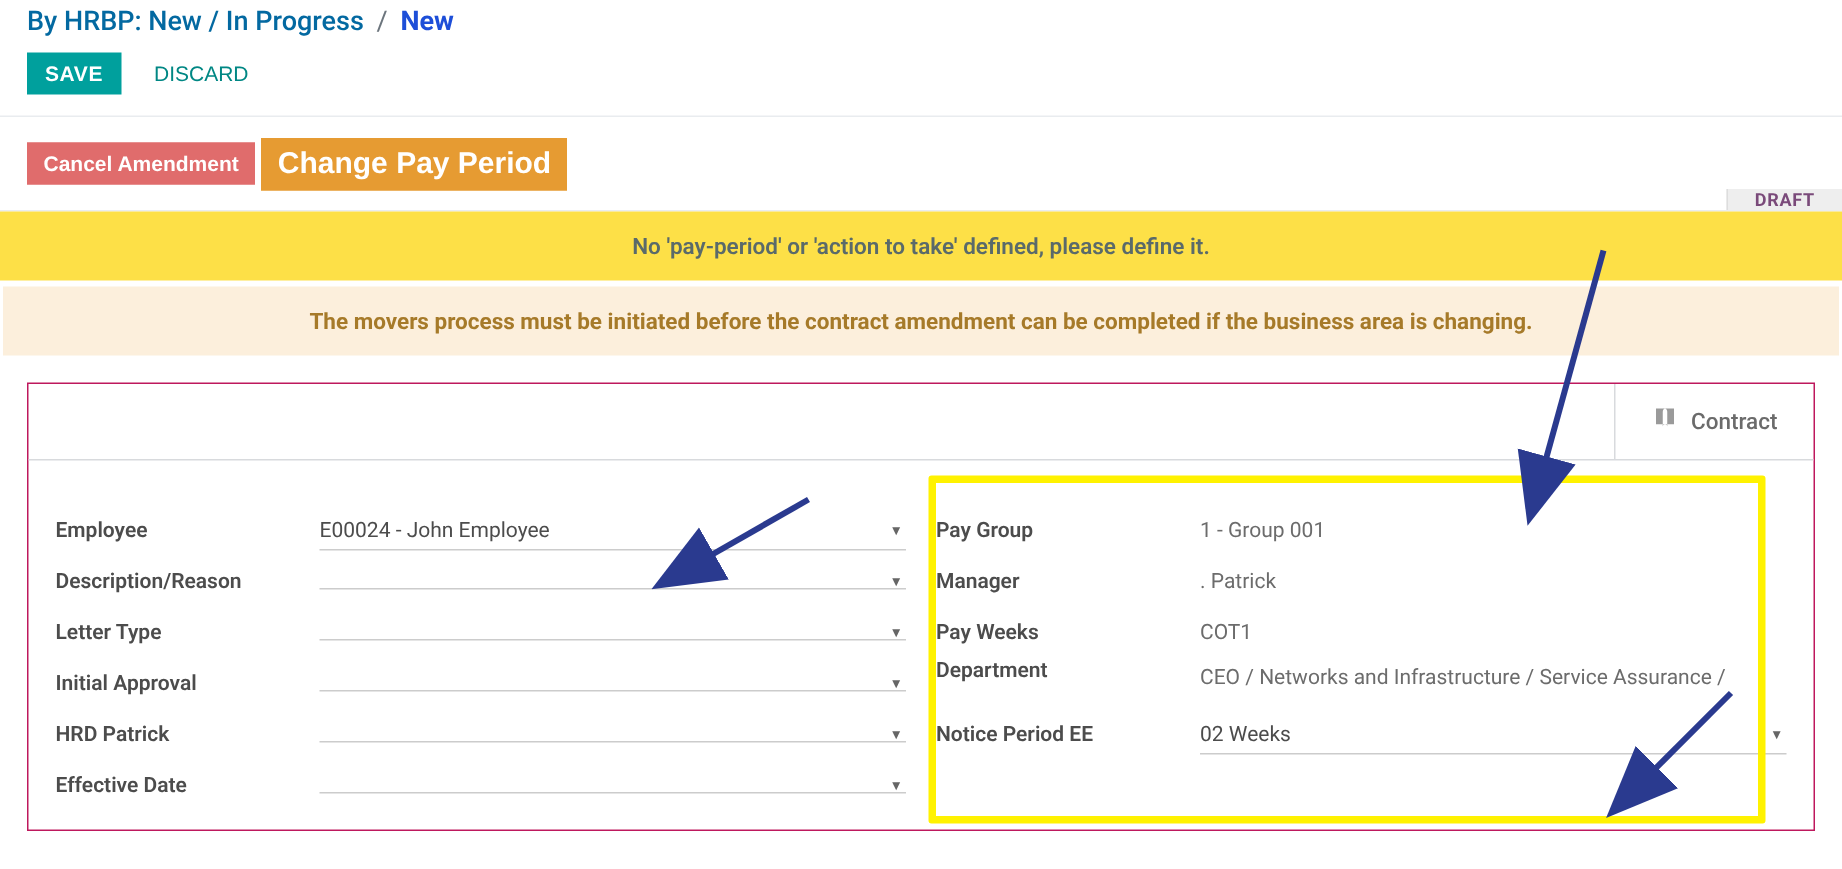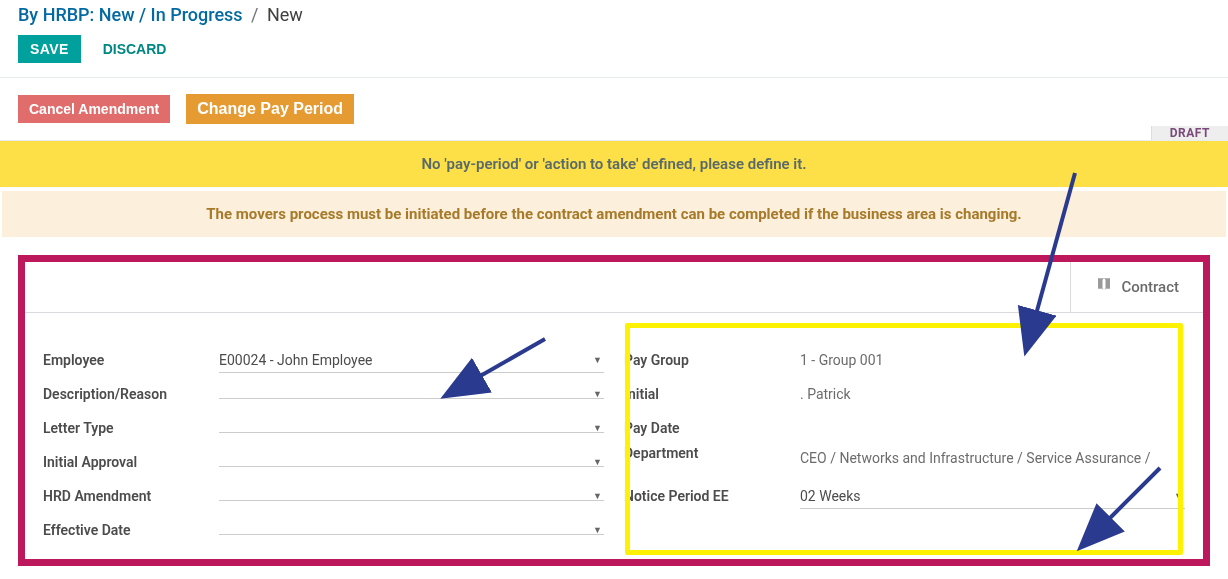--- a/index.html
+++ b/index.html
@@ -1,32 +1,32 @@
 <!DOCTYPE html>
 <html><head>
   <meta charset="utf-8">
   <style>
     * { box-sizing: border-box; margin: 0; padding: 0; }
     body { font-family: -apple-system, BlinkMacSystemFont, "Segoe UI", Roboto, Arial, sans-serif; background: #fff; color: #4c4c4c; width: 1228px; }
     .breadcrumb-row { padding: 4px 18px 6px; font-size: 18px; }
     .breadcrumb-link { color: #0369a1; font-weight: 500; cursor: pointer; }
     .breadcrumb-sep { color: #6c757d; margin: 0 4px; }
-    .breadcrumb-current { color: #404040; }
+    .breadcrumb-current { color: #1d4ed8; font-weight: bold; }
     .action-row { padding: 4px 18px 14px; border-bottom: 1px solid #e9ecef; }
     .btn-save { background: #00a09d; color: #fff; border: none; padding: 6px 12px; font-size: 14px; font-weight: 700; cursor: pointer; letter-spacing: .4px; }
-    .btn-discard { background: none; color: #008784; border: none; padding: 6px 12px; font-size: 14px; font-weight: 700; cursor: pointer; margin-left: 6px; }
+    .btn-discard { background: none; color: #008784; border: none; padding: 6px 12px; font-size: 14px; font-weight: 400; cursor: pointer; margin-left: 6px; }
     .status-row { display: flex; align-items: stretch; border-bottom: 1px solid #e9ecef; }
-    .status-buttons { display: flex; padding: 4px 18px; gap: 16px; flex: 1; align-items: center; }
+    .status-buttons { display: flex; padding: 4px 18px; gap: 4px; flex: 1; align-items: center; }
     .btn-cancel { background: #e06c6c; color: #fff; border: 1px solid #e06c6c; padding: 5px 10px; font-size: 14px; font-weight: 600; cursor: pointer; }
-    .btn-change { background: #e69b32; color: #fff; border: 1px solid #e69b32; padding: 5px 10px; font-size: 16px; font-weight: 600; cursor: pointer; }
+    .btn-change { background: #e69b32; color: #fff; border: 1px solid #e69b32; padding: 5px 10px; font-size: 20px; font-weight: 600; cursor: pointer; }
     .status-draft { background: #eeeeee; color: #7a4a7a; font-weight: 700; font-size: 12px; letter-spacing: .5px; display: flex; align-items: center; padding: 0 18px; border-left: 1px solid #ddd; margin-top: 48px; }
     .alert { padding: 14px 18px; text-align: center; font-size: 15px; }
     .alert-info { background: #fde047; color: #5a6a6a; font-weight: 600; }
     .alert-warning { background: #fcefdc; color: #a67a29; font-weight: 700; margin: 4px 2px 16px; }
-    .sheet { border: 7px solid #be185d; margin: 18px 18px 0; background: #fff; }
+    .sheet { border: 1px solid #be185d; margin: 18px 18px 0; background: #fff; }
     .sheet-top { display: flex; justify-content: flex-end; border-bottom: 1px solid #d8dadd; }
     .contract-btn { display: flex; align-items: center; gap: 8px; padding: 14px 24px; font-size: 15px; color: #6b6b6b; font-weight: 500; border-left: 1px solid #d8dadd; cursor: pointer; }
     .book-icon svg { width: 18px; height: 18px; fill: #9a9a9a; }
     .form-body { display: flex; padding: 30px 18px 12px; gap: 20px; position: relative; }
     .col { flex: 1; }
     .field-row { display: flex; align-items: center; min-height: 34px; }
     .field-label { width: 176px; font-weight: 600; color: #4c4c4c; font-size: 14px; flex-shrink: 0; }
     .field-input { flex: 1; border-bottom: 1px solid #ccc; padding: 4px 0; position: relative; font-size: 14px; color: #4c4c4c; }
     .field-input .caret { position: absolute; right: 2px; top: 50%; transform: translateY(-50%); font-size: 9px; color: #666; }
     .field-static { flex: 1; font-size: 14px; color: #6c6c6c; padding: 4px 0; }
@@ -84,40 +84,41 @@
       </div>
       <div class="field-row">
         <div class="field-label">Letter Type</div>
         <div class="field-input"><span></span><span class="caret">▼</span></div>
       </div>
       <div class="field-row">
         <div class="field-label">Initial Approval</div>
         <div class="field-input"><span></span><span class="caret">▼</span></div>
       </div>
       <div class="field-row">
-        <div class="field-label">HRD Amendment</div>
+        <div class="field-label">HRD Patrick</div>
         <div class="field-input"><span></span><span class="caret">▼</span></div>
       </div>
       <div class="field-row">
         <div class="field-label">Effective Date</div>
         <div class="field-input"><span></span><span class="caret">▼</span></div>
       </div>
     </div>
 
     <div class="col">
       <div class="field-row">
         <div class="field-label">Pay Group</div>
         <div class="field-static">1 - Group 001</div>
       </div>
       <div class="field-row">
-        <div class="field-label">Initial</div>
+        <div class="field-label">Manager</div>
         <div class="field-static">.             Patrick</div>
       </div>
       <div class="field-row">
-        <div class="field-label">Pay Date</div>
+        <div class="field-label">Pay Weeks</div>
+        <div class="field-static">COT1</div>
       </div>
       <div class="field-row" style="align-items:flex-start;justify-content:space-between;">
         <div class="field-label">Department</div>
         <div class="field-static" style="line-height:1.4;">CEO / Networks and Infrastructure / Service Assurance /</div>
       </div>
       <div class="field-row">
         <div class="field-label">Notice Period EE</div>
         <div class="field-input"><span>02 Weeks</span><span class="caret">▼</span></div>
       </div>
     </div>

